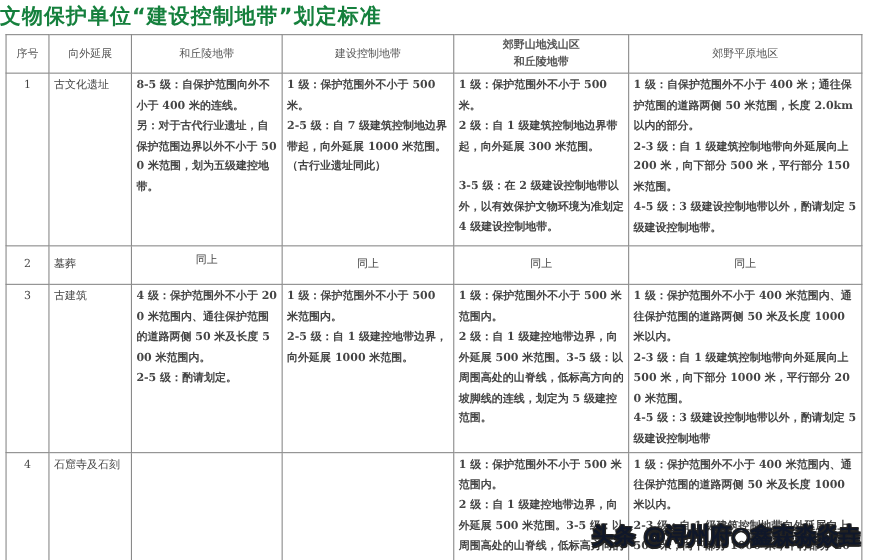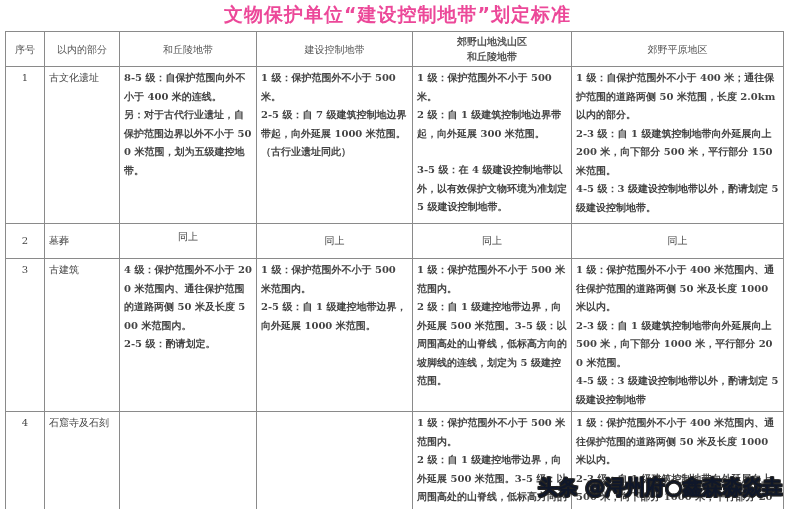--- a/index.html
+++ b/index.html
@@ -1,20 +1,20 @@
 <!DOCTYPE html>
 <html><head>
 <meta charset="utf-8">
 <style>
   html, body { margin: 0; padding: 0; background: #ffffff; }
   body { width: 795px; height: 509px; position: relative; overflow: hidden;
          font-family: "DejaVu Serif", "Liberation Serif", serif; color: #333; }
-  .title { position: absolute; left: 0; top: 2px; width: 795px; text-align: center;
+  .title { position: absolute; left: 0; top: 2px; width: 795px; text-align: left;
            font-family: "DejaVu Sans", "Liberation Sans", sans-serif; font-weight: bold;
-           font-size: 19px; color: #ec4899; letter-spacing: 1px; }
+           font-size: 19px; color: #15803d; letter-spacing: 1px; }
   table.std { position: absolute; left: 5px; top: 31px; border-collapse: collapse;
               table-layout: fixed; width: 778px; }
   table.std td, table.std th { border: 1px solid #8a8a8a; vertical-align: top;
               font-size: 10px; line-height: 18.5px; padding: 2px 4px; font-weight: normal;
               color: #444; word-break: break-all; }
   table.std th { text-align: center; vertical-align: middle; line-height: 15px; color: #555; }
   td.c { text-align: center; }
   tr.h { height: 32px; margin-top: 11px; }
   tr.r1 { height: 157px; }
   tr.r2 { height: 35px; }
@@ -40,21 +40,21 @@
     <col style="width:39px">
       <col style="width:75px">
       <col style="width:137px">
     <col style="width:156px">
       <col style="width:159px">
       <col style="width:212px">
   </colgroup>
   <tbody>
       <tr class="h">
     <th>序号</th>
-    <th>以内的部分</th>
+    <th>向外延展</th>
     <th>和丘陵地带</th>
     <th>建设控制地带</th>
     <th>
       <span class="p">郊野山地浅山区</span>
       <span class="p">和丘陵地带</span>
     </th>
     <th>郊野平原地区</th>
   </tr>
 
   <tr class="r1">
@@ -65,21 +65,21 @@
       <span class="p">另：对于古代行业遗址，自保护范围边界以外不小于 500 米范围，划为五级建控地带。</span>
     </td>
     <td>
       <span class="p">1 级：保护范围外不小于 500 米。</span>
       <span class="p">2-5 级：自 7 级建筑控制地边界带起，向外延展 1000 米范围。（古行业遗址同此）</span>
     </td>
     <td>
       <span class="p">1 级：保护范围外不小于 500 米。</span>
       <span class="p">2 级：自 1 级建筑控制地边界带起，向外延展 300 米范围。</span>
       <span class="gap"></span>
-      <span class="p">3-5 级：在 4 级建设控制地带以外，以有效保护文物环境为准划定 5 级建设控制地带。</span>
+      <span class="p">3-5 级：在 2 级建设控制地带以外，以有效保护文物环境为准划定 4 级建设控制地带。</span>
     </td>
     <td>
       <span class="p">1 级：自保护范围外不小于 400 米；通往保护范围的道路两侧 50 米范围，长度 2.0km 以内的部分。</span>
       <span class="p">2-3 级：自 1 级建筑控制地带向外延展向上 200 米，向下部分 500 米，平行部分 150 米范围。</span>
       <span class="p">4-5 级：3 级建设控制地带以外，酌请划定 5 级建设控制地带。</span>
     </td>
   </tr>
 
   <tr class="r2">
     <td class="c">2</td>

